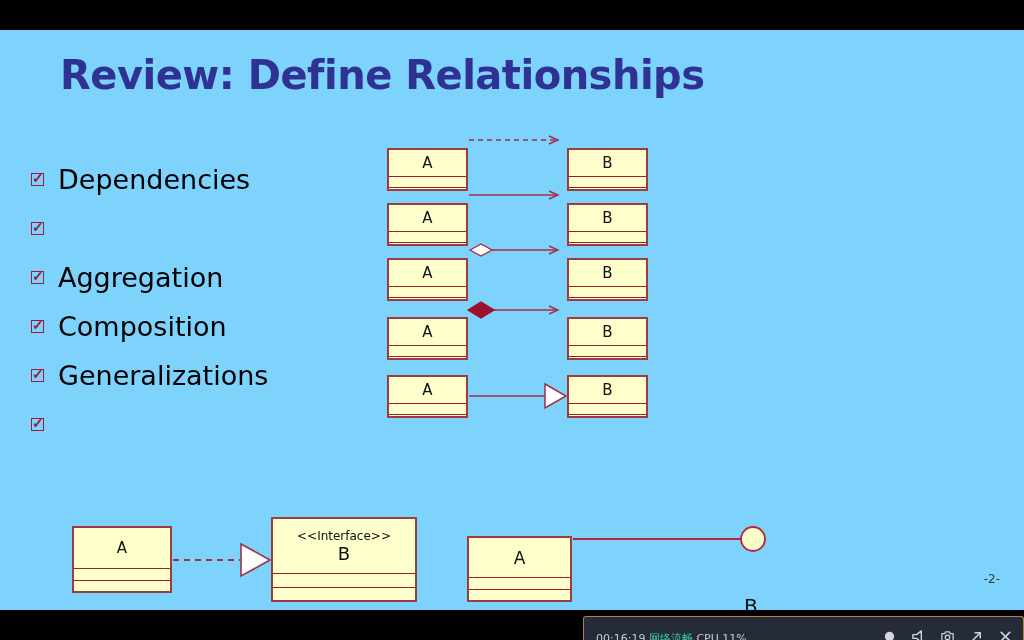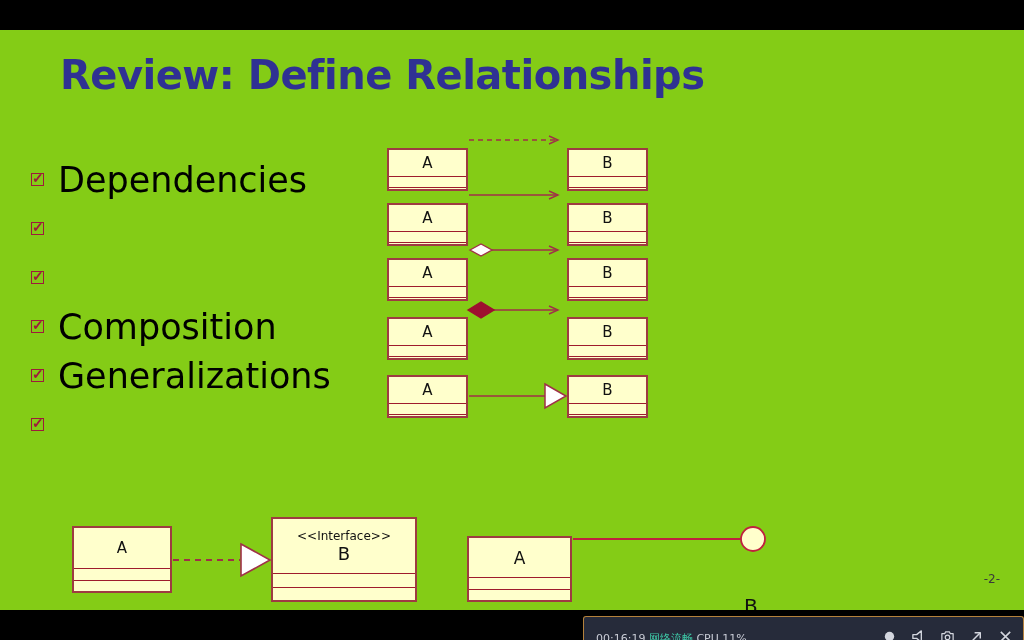--- a/index.html
+++ b/index.html
@@ -26,21 +26,21 @@
   #letterbox-top {
     position: absolute;
     left: 0; top: 0;
     width: 1024px; height: 30px;
     background: #000000;
   }
   #slide {
     position: absolute;
     left: 0; top: 30px;
     width: 1024px; height: 580px;
-    background: #84cc16;
+    background: #7dd3fc;
   }
   #letterbox-bottom {
     position: absolute;
     left: 0; top: 610px;
     width: 1024px; height: 30px;
     background: #000000;
   }
 
   
   #title {
@@ -84,21 +84,21 @@
   .bullet-mark .ck {
     position: absolute;
     left: 4px; top: 2px;
     width: 14px; height: 14px;
     color: #9e1b3c;
     font-size: 14px;
     line-height: 14px;
     font-weight: bold;
   }
   .bullet-label {
-    font-size: 35px;
+    font-size: 27px;
     color: #000000;
     line-height: 30px;
     white-space: nowrap;
     font-family: "DejaVu Sans", sans-serif;
   }
 
   
   .uml-box {
     position: absolute;
     box-sizing: border-box;
@@ -216,20 +216,21 @@
           <span class="bx"></span>
             <span class="ck">✓</span>
         </span>
       </div>
 
       <div class="bullet-row">
         <span class="bullet-mark">
           <span class="bx"></span>
             <span class="ck">✓</span>
         </span>
+        <span class="bullet-label">Aggregation</span>
       </div>
 
       <div class="bullet-row">
         <span class="bullet-mark">
           <span class="bx"></span>
             <span class="ck">✓</span>
         </span>
         <span class="bullet-label">Composition</span>
       </div>
 

